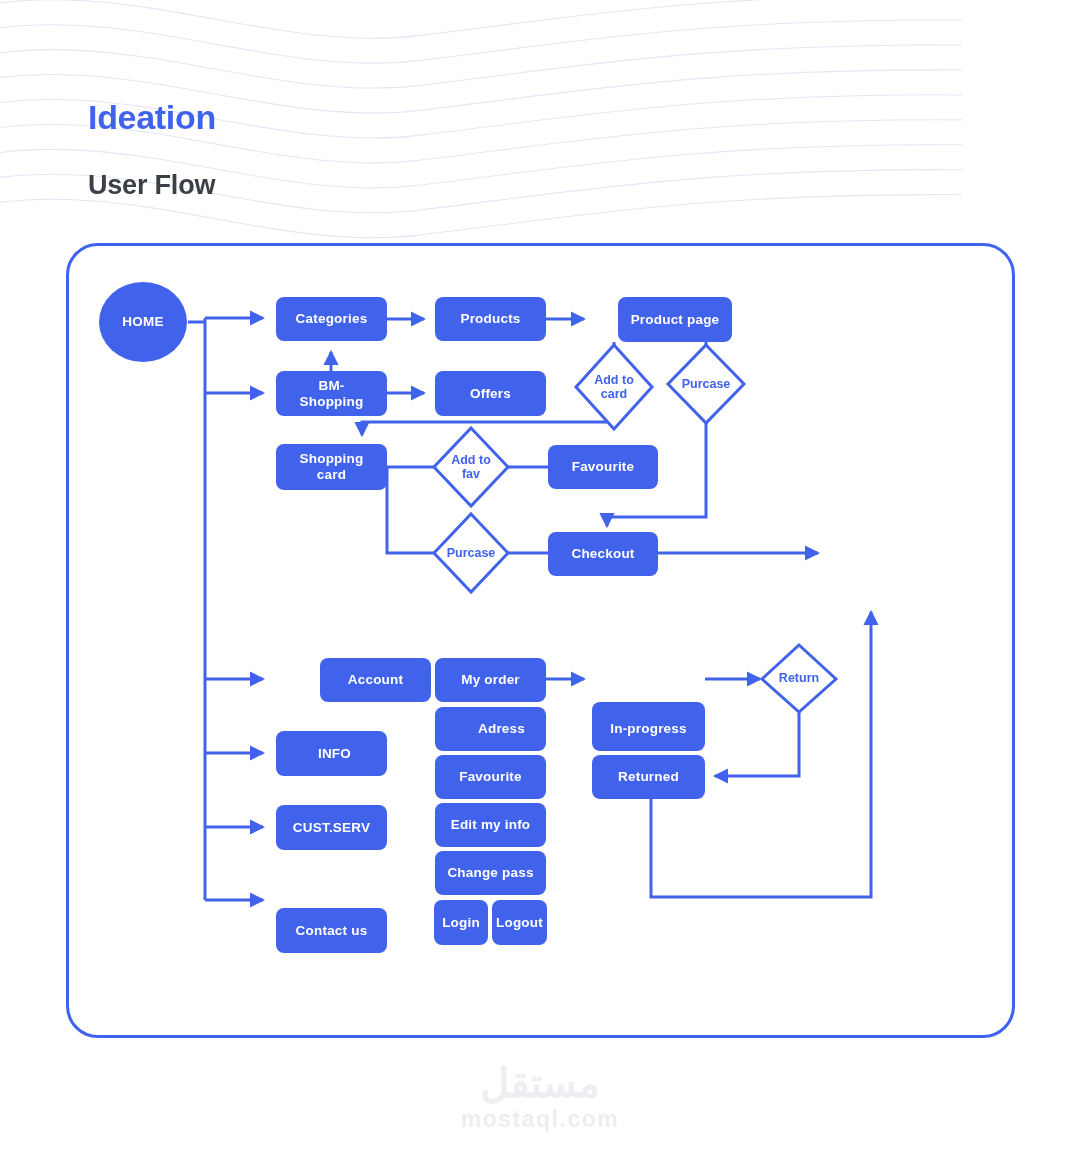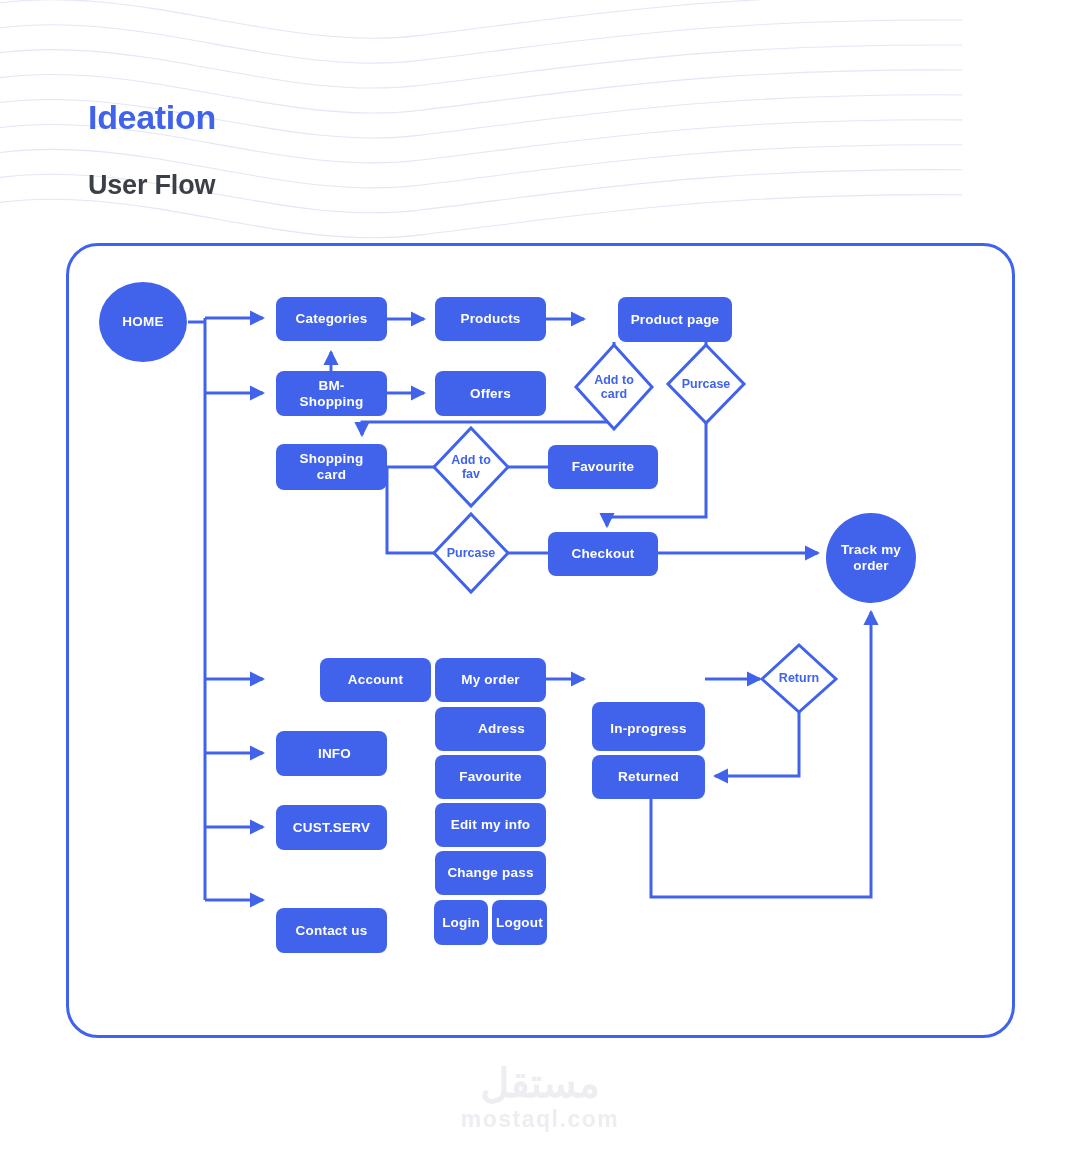--- a/index.html
+++ b/index.html
@@ -213,24 +213,20 @@
   </div>
 
   <div class="node" style="left:548px; top:445px; width:110px; height:44px;">
     <span>Favourite</span>
   </div>
 
   <div class="node" style="left:548px; top:532px; width:110px; height:44px;">
     <span>Checkout</span>
   </div>
 
-  <div class="node circle" style="left:826px; top:513px; width:90px; height:90px; flex-direction:column;">
-    <span>Track my</span>
-    <span>order</span>
-  </div>
 
   <div class="node" style="left:276px; top:658px; width:111px; height:44px;margin-left:44px;">
     <span>Account</span>
   </div>
 
   <div class="node" style="left:276px; top:731px; width:111px; height:45px;padding-left:12px;">
     <span>INFO</span>
   </div>
 
   <div class="node" style="left:276px; top:805px; width:111px; height:45px;">

